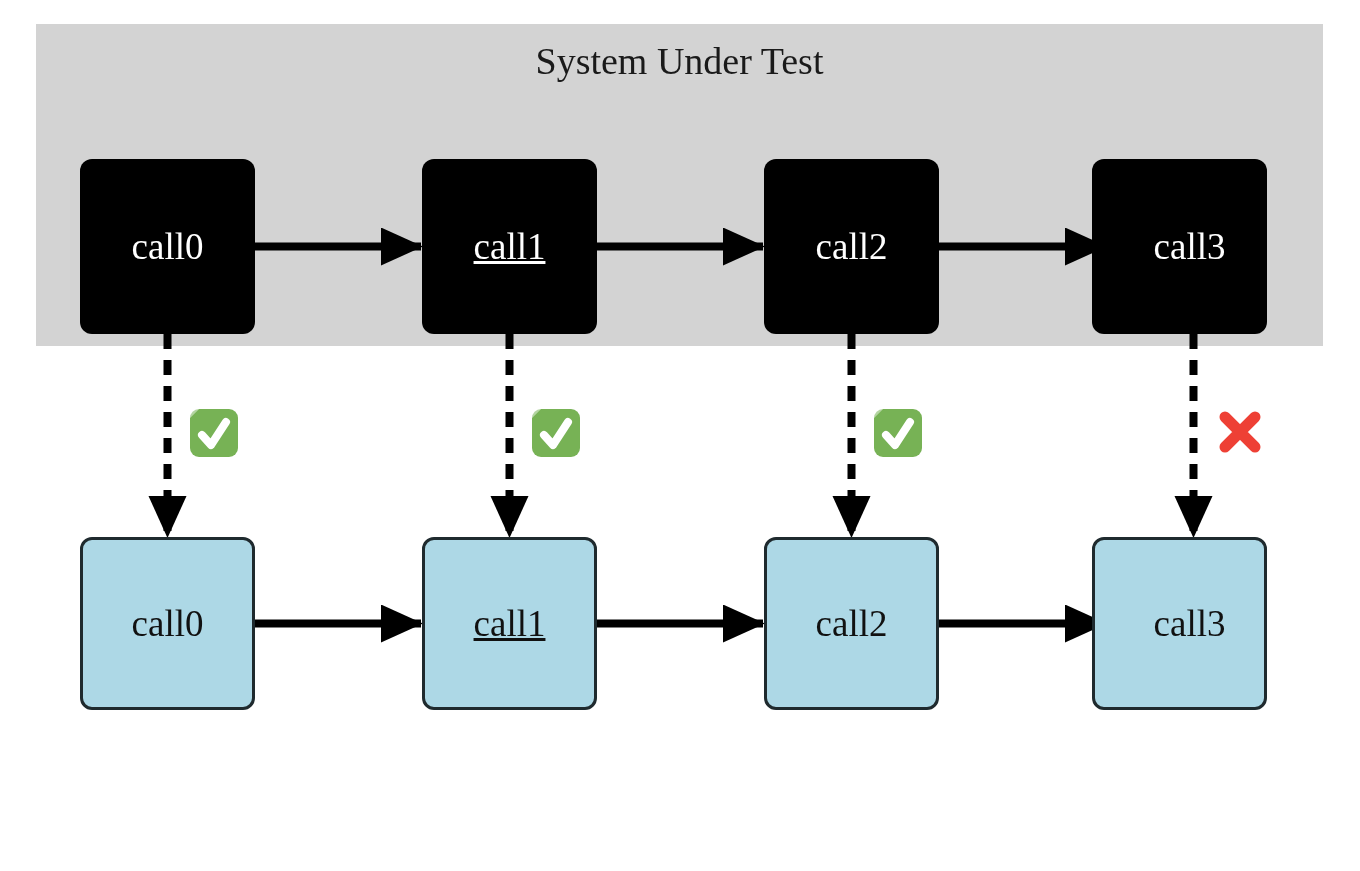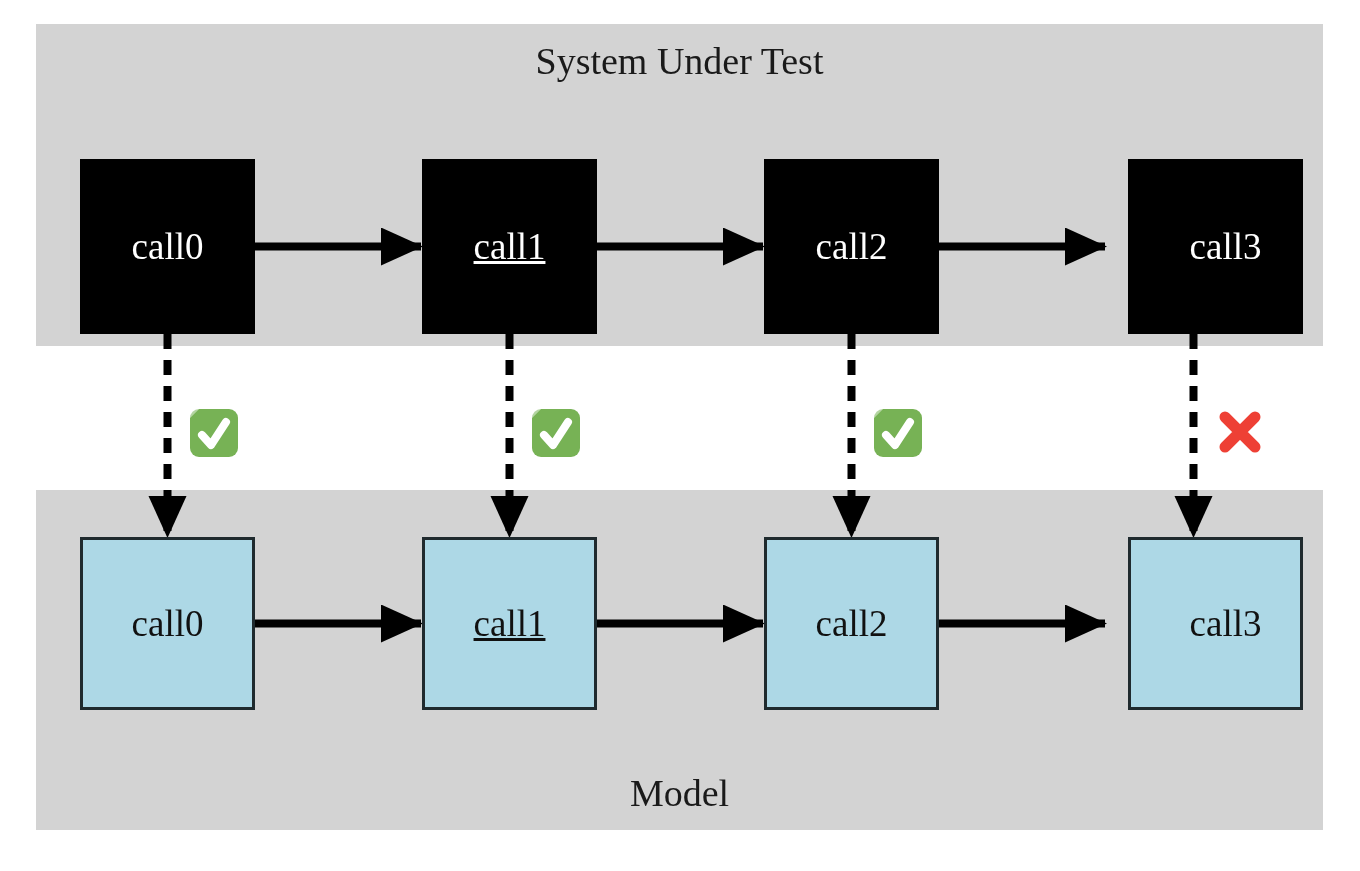--- a/index.html
+++ b/index.html
@@ -11,33 +11,33 @@
   .band-sut{left:36px;top:24px;width:1287px;height:322px;}
   .band-model{left:36px;top:490px;width:1287px;height:340px;}
   .band-title{
     position:absolute;left:0;width:100%;text-align:center;
     font-size:38px;line-height:46px;color:var(--title-text,#1a1a1a);
   }
   .band-title.sut{top:14px;}
   .band-title.model{bottom:14px;}
   .node{
     position:absolute;display:flex;align-items:center;justify-content:center;
-    font-size:37px;box-sizing:border-box;
+    font-size:37px;box-sizing:border-box;border-radius:12px;
   }
   .sut-node{
     width:175px;height:175px;top:159px;
     background:var(--sut-node-fill,#000);color:var(--sut-node-text,#fff);
   }
   .model-node{
     width:175px;height:173px;top:537px;
     background:var(--model-node-fill,#add8e6);
     color:var(--model-node-text,#111);
     border:3px solid var(--model-node-border,#1f2a2e);
   }
-  .n0{left:80px;}.n1{left:422px;text-decoration:underline;}.n2{left:764px;text-align:right;}.n3{left:1128px;padding-left:20px;}
+  .n0{left:80px;}.n1{left:422px;text-decoration:underline;}.n2{left:764px;text-align:right;}.n3{left:1092px;padding-left:20px;}
   svg.overlay{position:absolute;left:0;top:0;width:1360px;height:871px;pointer-events:none;}
   .edge{stroke:var(--arrow,#000);stroke-width:8;fill:none;}
   .edge.dashed{stroke-dasharray:15 11;}
   .arrowhead{fill:var(--arrow,#000);}
   .verdict{position:absolute;}
   .verdict.check{
     width:48px;height:48px;top:409px;border-radius:9px;
     background-color:var(--pass-green,#77b255);
     background-image:linear-gradient(135deg,rgba(255,255,255,.45) 0px,rgba(255,255,255,.45) 6px,rgba(255,255,255,0) 7px);
   }
@@ -50,23 +50,20 @@
 </style>
 </head>
 <body>
 
 <div class="canvas">
 
   <div class="band band-sut">
     <div class="band-title sut">System Under Test</div>
   </div>
 
-  <div class="band band-model">
-    <div class="band-title model">Model</div>
-  </div>
 
   <svg class="overlay" viewBox="0 0 1360 871" xmlns="http://www.w3.org/2000/svg">
     <defs>
       <marker id="ah" markerUnits="userSpaceOnUse" markerWidth="46" markerHeight="40" refX="40" refY="19" orient="auto">
         <path class="arrowhead" d="M0,0 L42,19 L0,38 Z"></path>
       </marker>
     </defs>
 
     <line class="edge" x1="255" y1="246.5" x2="421" y2="246.5" marker-end="url(#ah)"></line>
     <line class="edge" x1="597" y1="246.5" x2="763" y2="246.5" marker-end="url(#ah)"></line>

